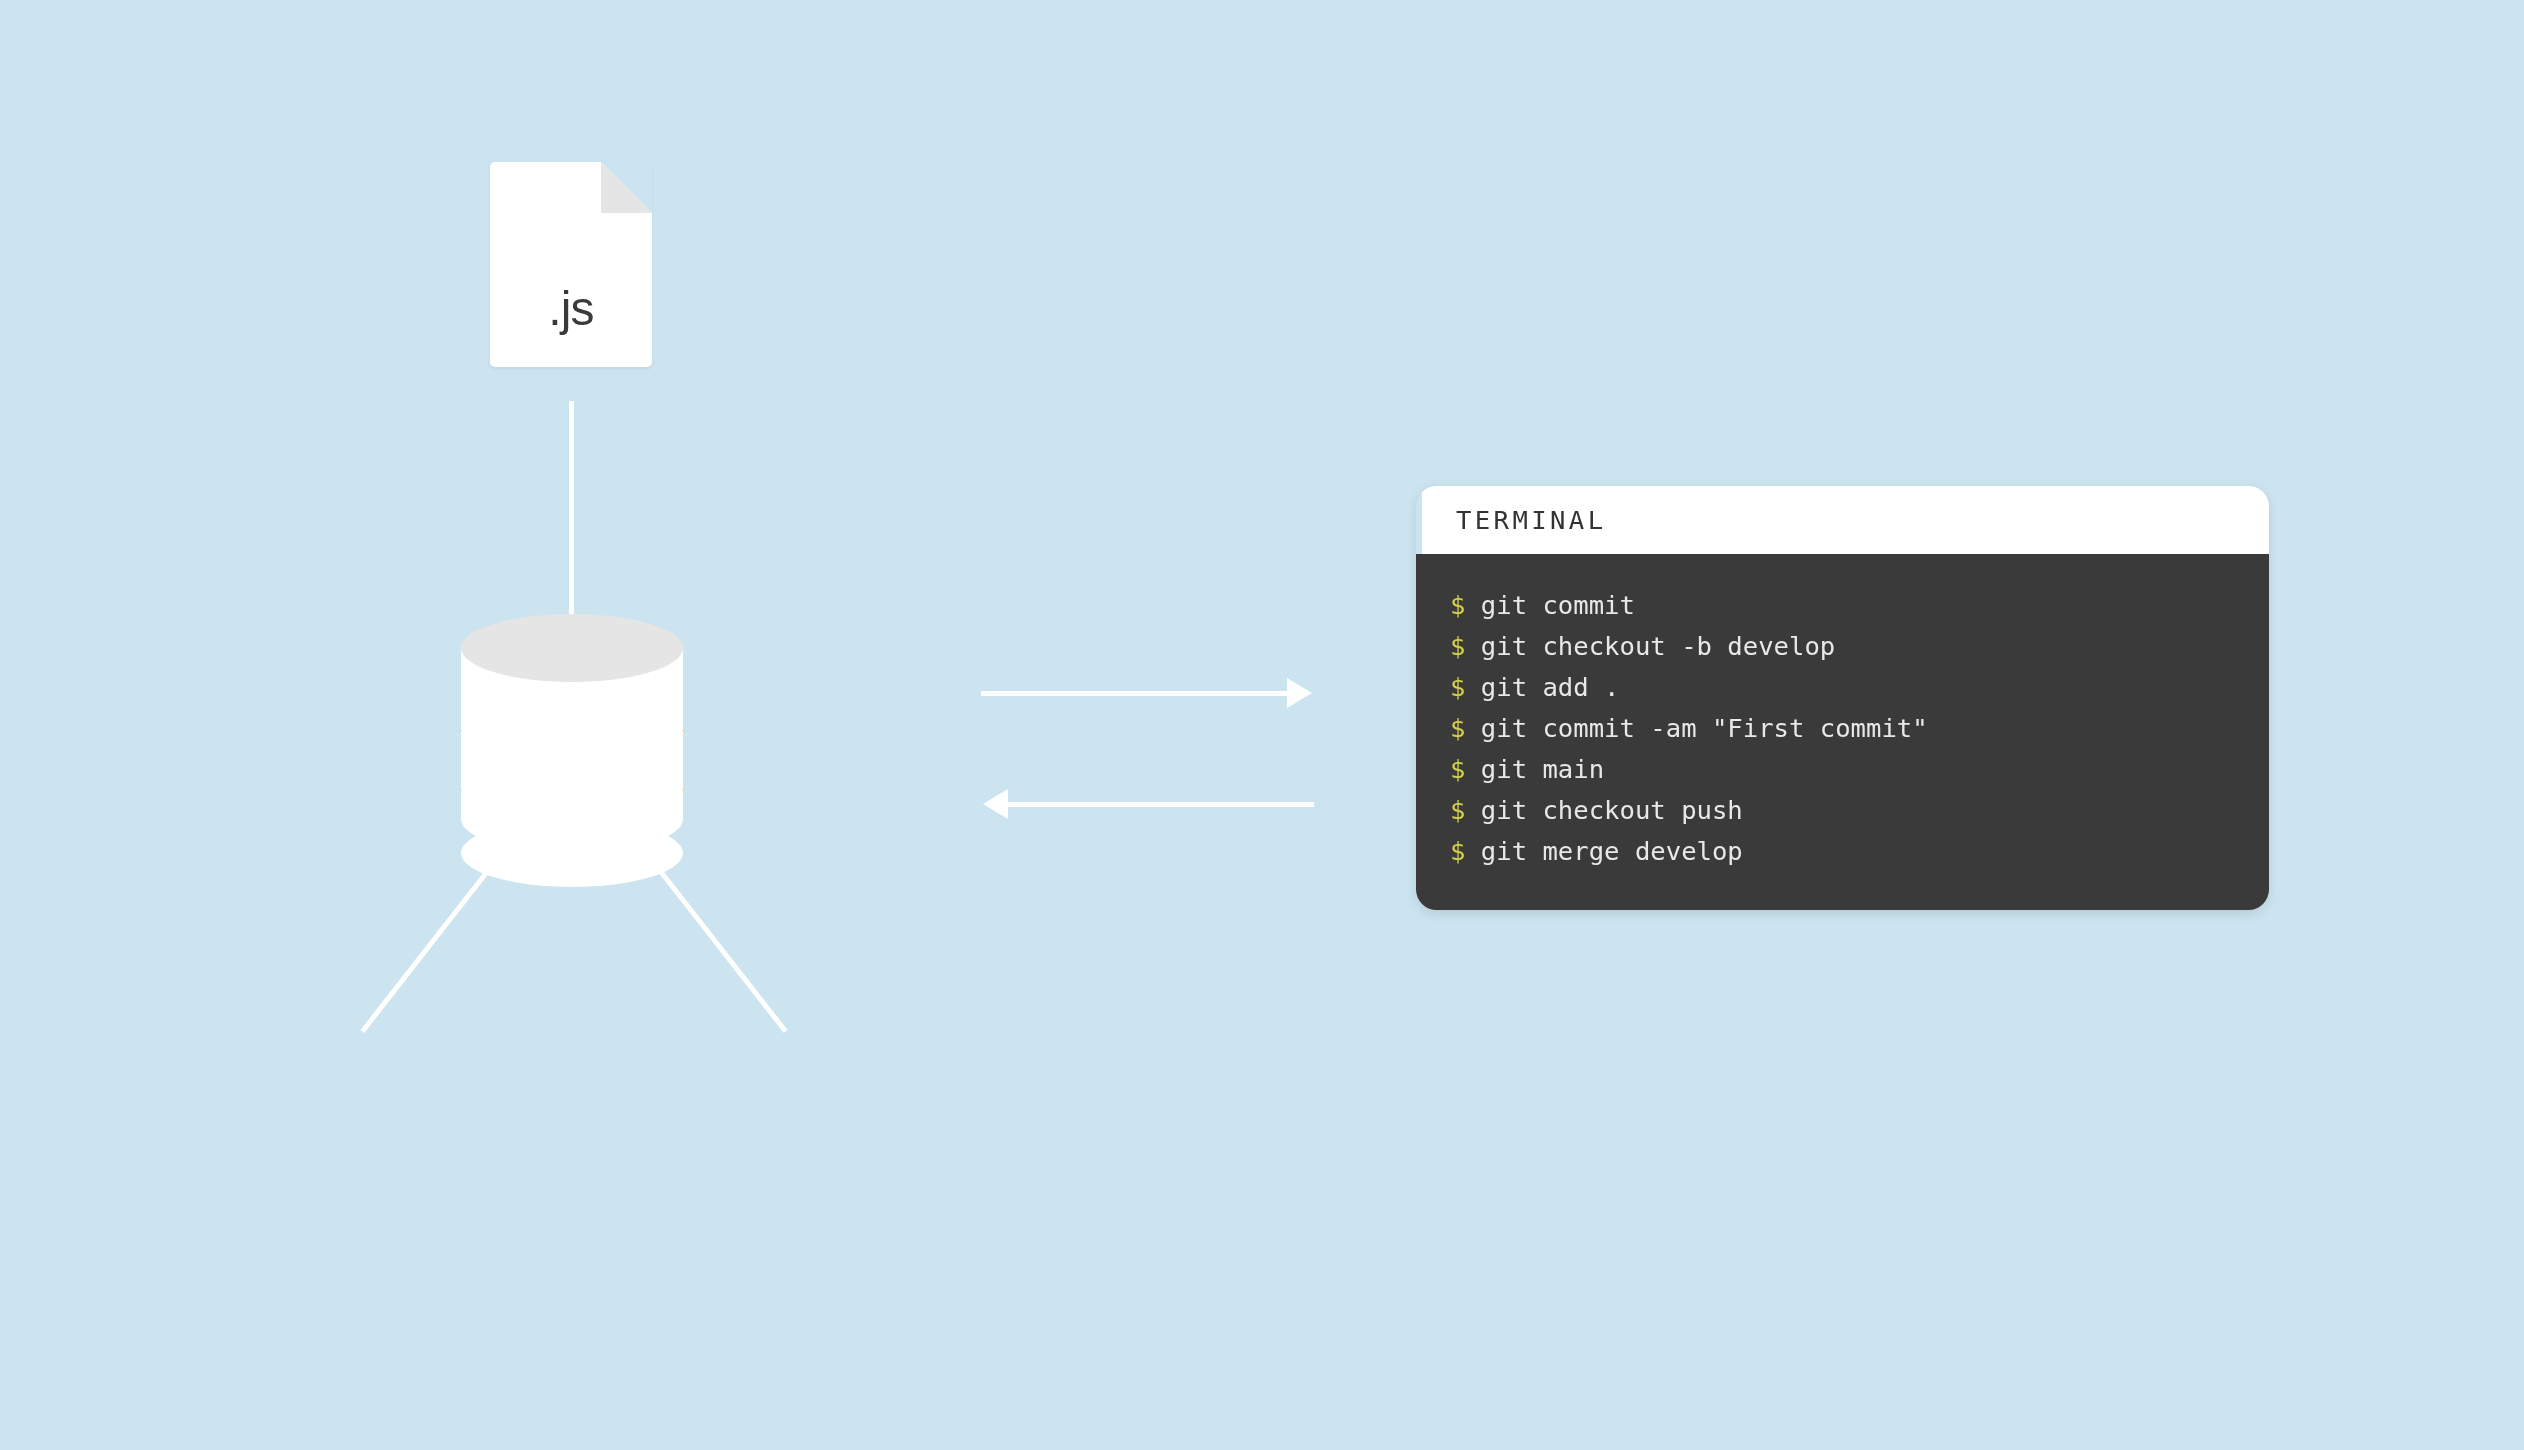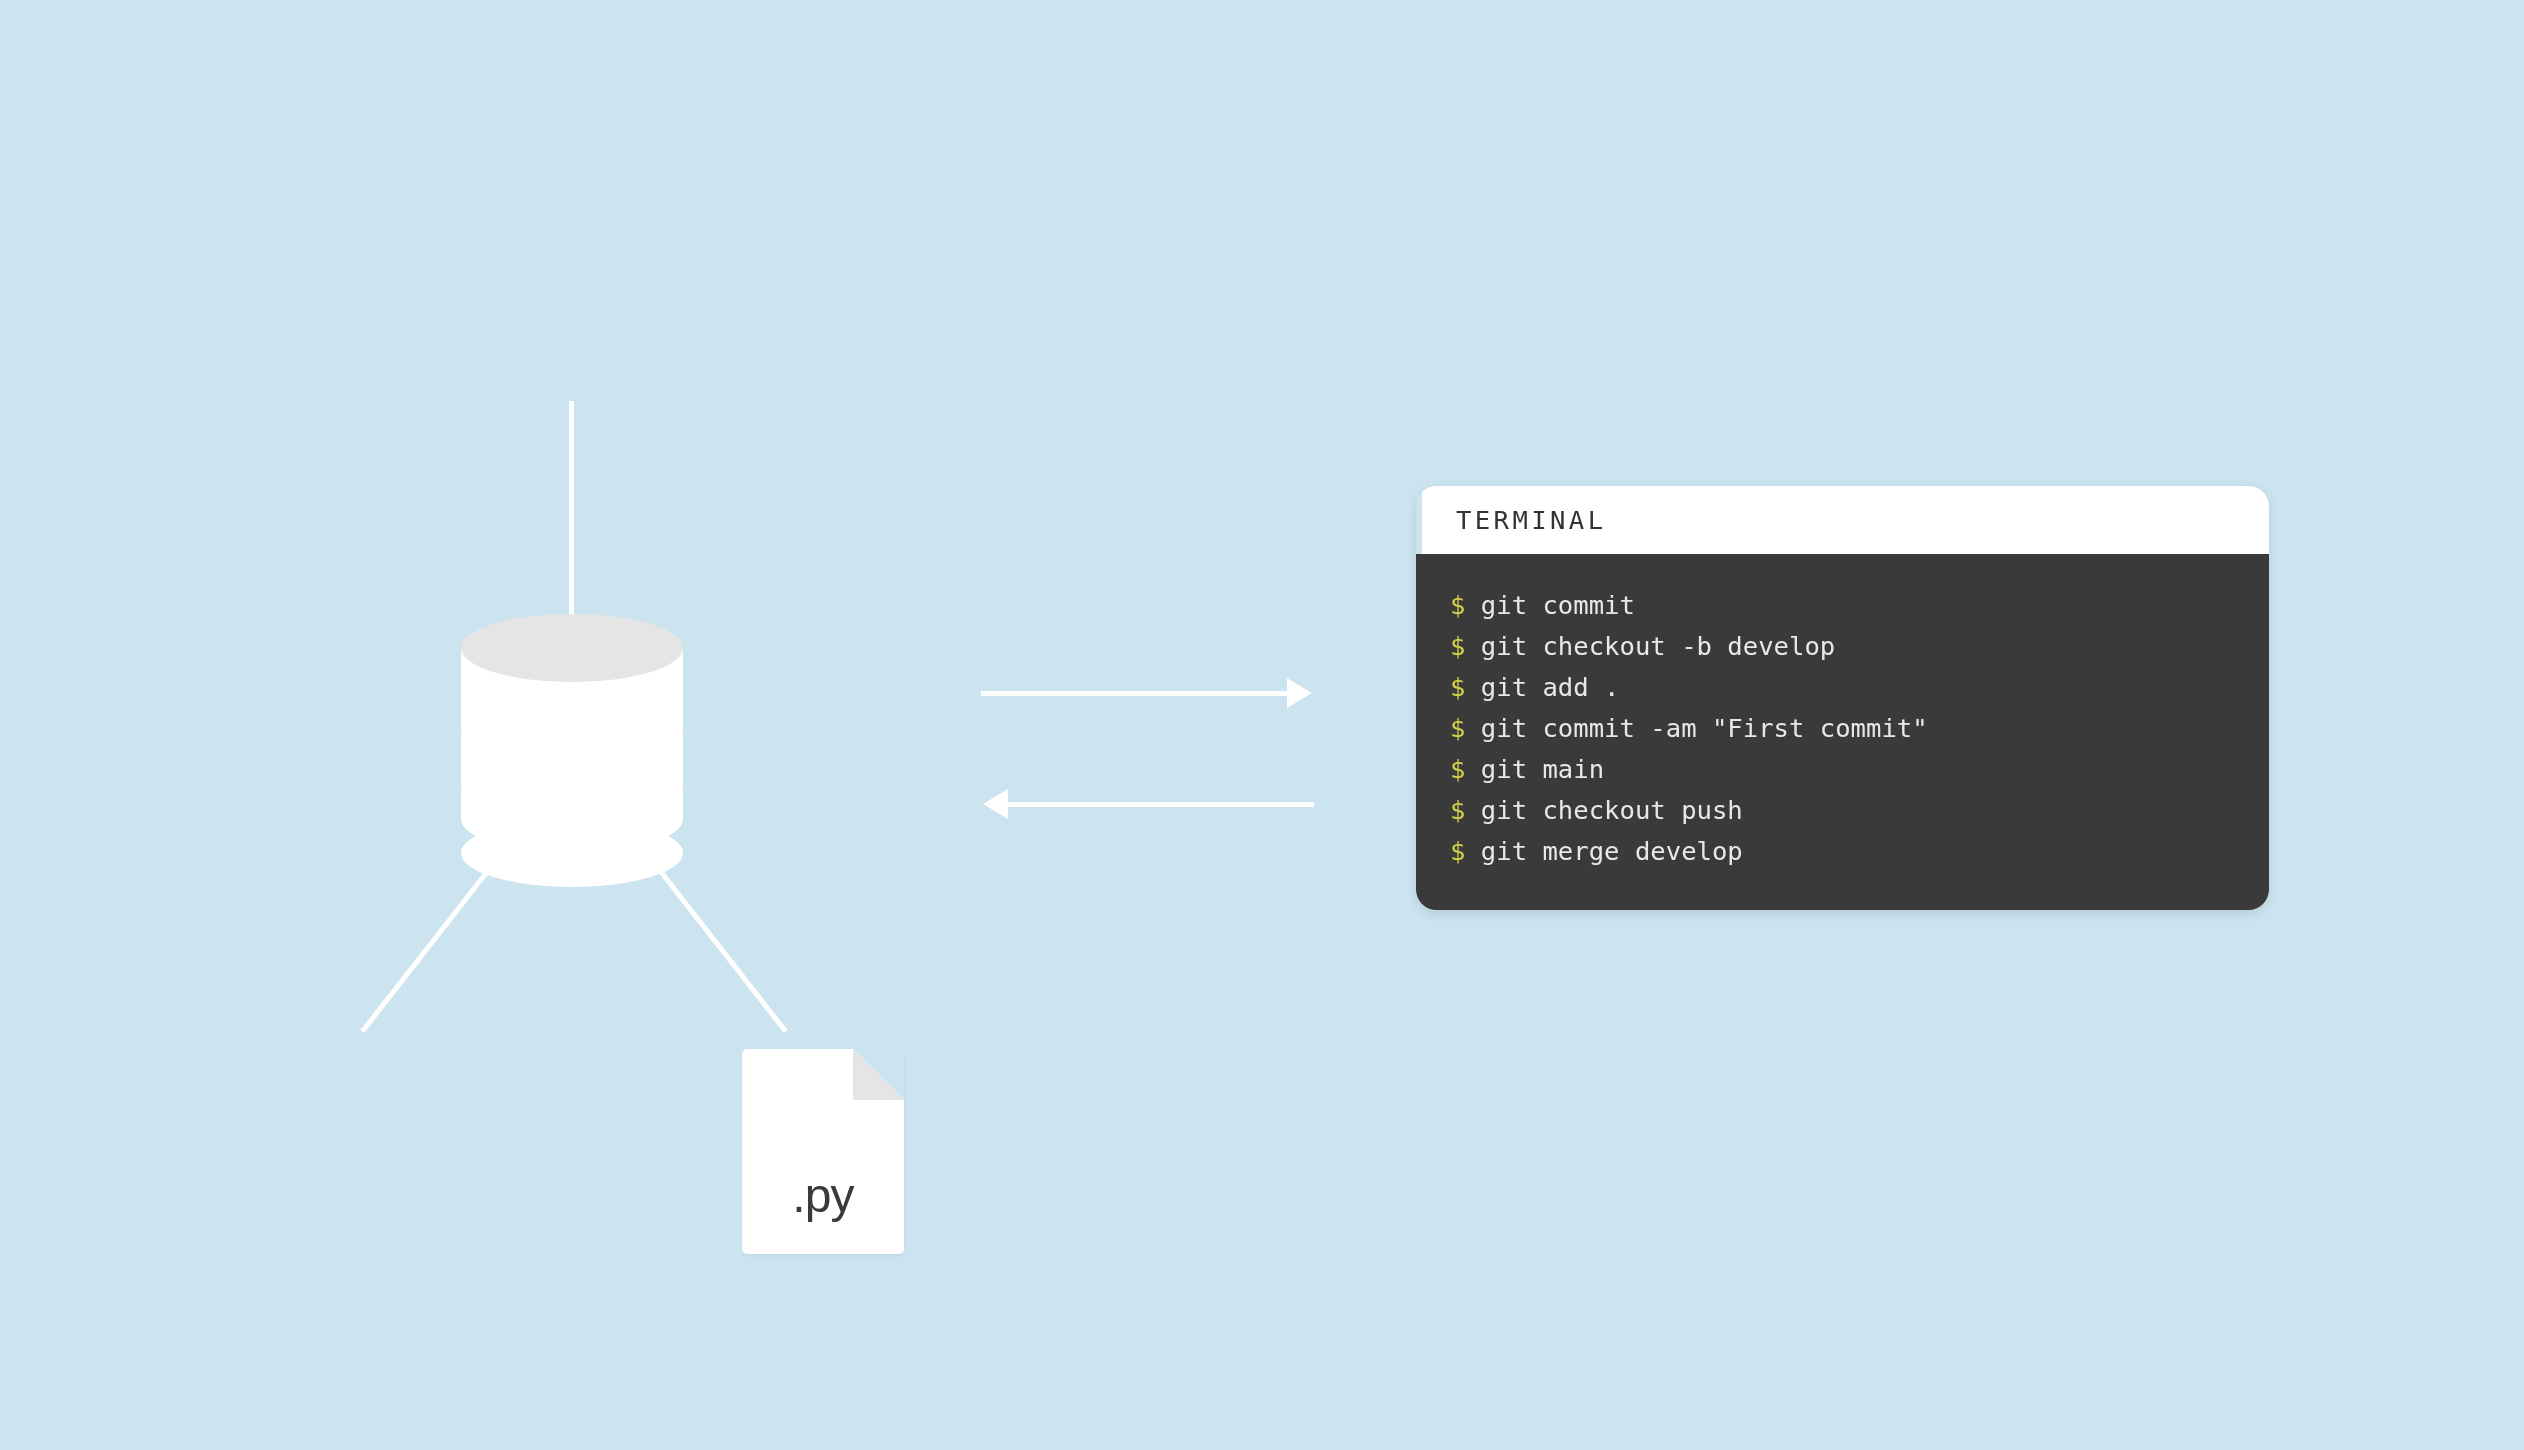--- a/index.html
+++ b/index.html
@@ -179,39 +179,39 @@
     .prompt {
       color: #d4d04a;
       margin-right: 15.4px;
     }
   </style>
 </head>
 <body>
 
 <div class="canvas">
 
+  <div class="file" style="left:490px; top:162px;">
+    <span class="file-label">.js</span>
+  </div>
 
   <div class="connector line-v" style="left:569px; top:401px; height:213px;"></div>
 
   <div class="database">
     <div class="db-body">
       <div class="db-bottom-cap"></div>
     </div>
     <div class="db-top"></div>
     <div class="db-stripe" style="top:67px;"></div>
     <div class="db-stripe" style="top:126px;"></div>
   </div>
 
   <div class="diag" style="left:486px; top:870px; height:205px; transform:rotate(38deg);"></div>
   <div class="diag" style="left:657px; top:870px; height:205px; transform:rotate(-38deg);"></div>
 
 
-  <div class="file" style="left:742px; top:1049px;">
-    <span class="file-label">.py</span>
-  </div>
 
   <div class="arrow arrow-right" style="left:981px; top:691px; width:307px;"></div>
   <div class="arrow arrow-left" style="left:1007px; top:802px; width:307px;"></div>
 
   <div class="terminal">
     <div class="terminal-header">TERMINAL</div>
     <div class="terminal-body" id="terminal-body">
         <div class="terminal-line"><span class="prompt">$</span><span>git commit</span></div>
         <div class="terminal-line"><span class="prompt">$</span><span>git checkout -b develop</span></div>
         <div class="terminal-line"><span class="prompt">$</span><span>git add .</span></div>

